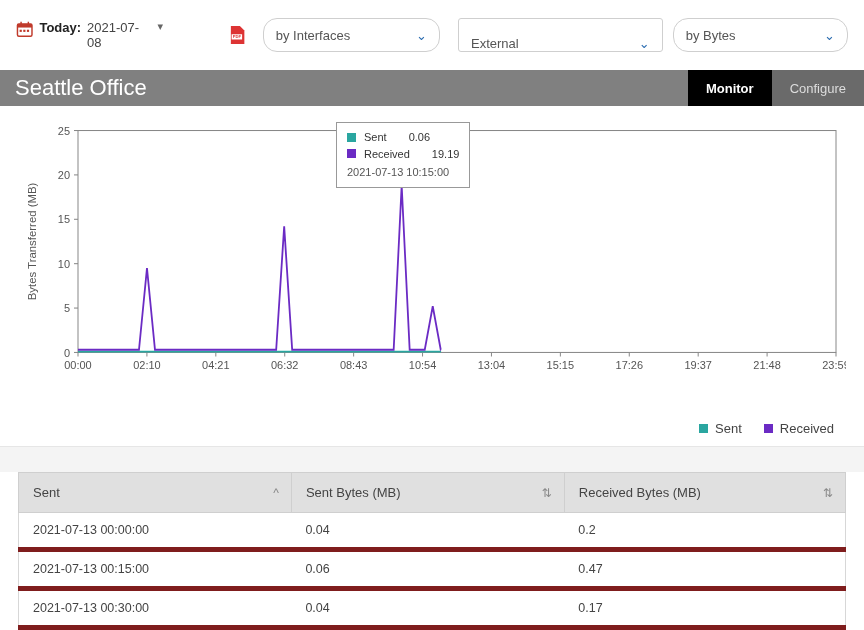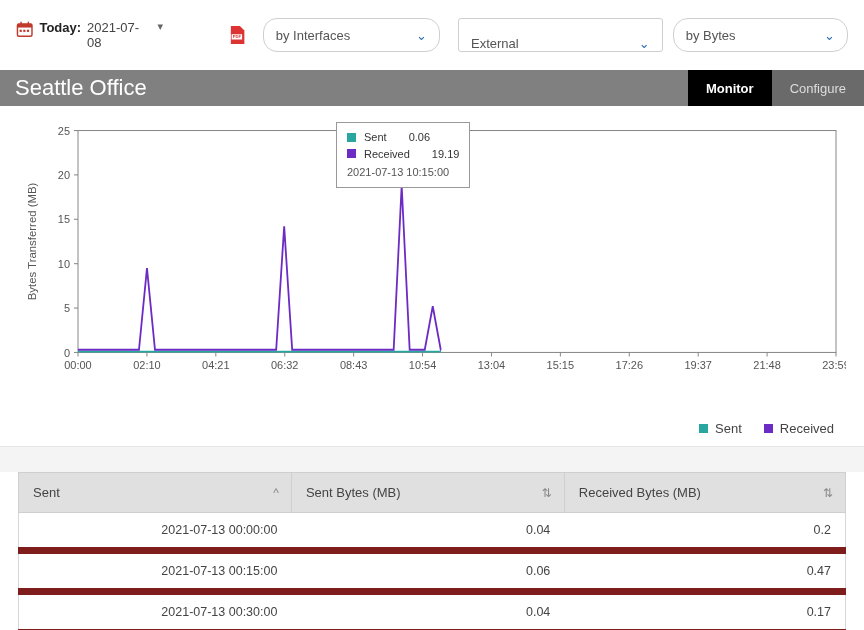--- a/index.html
+++ b/index.html
@@ -34,21 +34,21 @@
   .tt-val { margin-left: 14px; }
   .tt-ts { color: #555; margin-top: 2px; }
   
   .legend { display: flex; justify-content: flex-end; gap: 22px; padding: 2px 30px 10px 0; font-size: 13px; color: #444; }
   .legend-item { display: flex; align-items: center; gap: 7px; }
   
   .spacer { height: 26px; background: #f4f4f4; border-top: 1px solid #e6e6e6; }
   
   .tbl { width: calc(100% - 36px); margin: 0 18px 14px 18px; border: 1px solid #d7d7d7; border-collapse: collapse; }
   .tbl th { background: #e0e0e0; text-align: left; font-weight: 400; color: #444; padding: 12px 14px; border: 1px solid #cfcfcf; position: relative; font-size: 13px; }
-  .tbl td { padding: 10px 14px; border-bottom: 7px solid #7f1d1d; font-size: 12.5px; color: #444; text-align: right; }
+  .tbl td { padding: 10px 14px; border-bottom: 5px solid #7f1d1d; font-size: 12.5px; color: #444; }
   .sort-ico { position: absolute; right: 12px; top: 50%; transform: translateY(-50%); color: #888; font-size: 12px; }
   .col-time { width: 33%; }
   .col-sent { width: 33%; }
   .col-recv { width: 34%; margin-left: 9px; }
 </style>
 </head>
 <body>
 
 <div class="top-bar">
   <div class="date-widget">

